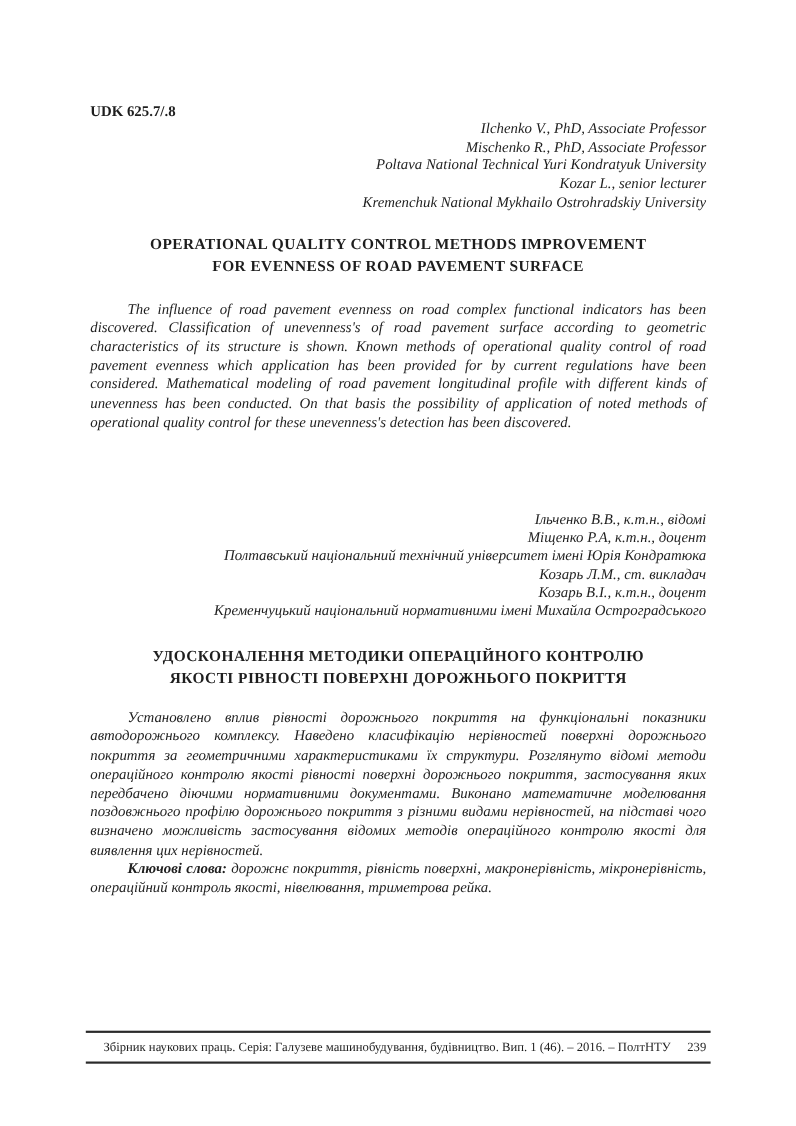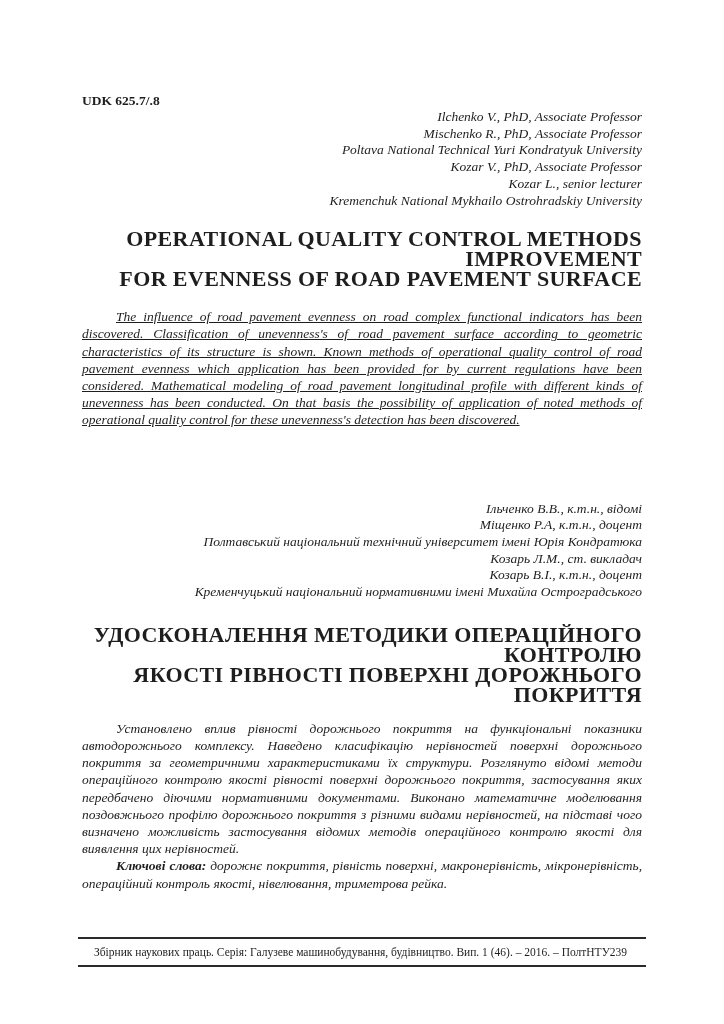--- a/index.html
+++ b/index.html
@@ -26,37 +26,37 @@
   }
   .authors {
     text-align: right;
     font-style: italic;
     font-size: 13.5px;
     line-height: 16.7px;
   }
   .authors-en { }
   .authors-uk { margin-top: 72px; }
   .paper-title {
-    text-align: right;
+    text-align: center;
     font-weight: bold;
-    font-size: 22px;
+    font-size: 14px;
     line-height: 20px;
     letter-spacing: 0.4px;
   }
   .title-en { margin-top: 20px; }
   .title-uk { margin-top: 24px; }
   .abstract {
     margin: 0;
     text-align: justify;
     font-style: italic;
     font-size: 13.5px;
     line-height: 17.2px;
     text-indent: 34px;
   }
-  .abstract-en { margin-top: 19px; text-decoration: underline; }
+  .abstract-en { margin-top: 19px; }
   .abstract-uk { margin-top: 15px; }
   .keywords {
     margin: 0;
     text-align: justify;
     font-style: italic;
     font-size: 13.5px;
     line-height: 17.2px;
     text-indent: 34px;
   }
   .kw-label { font-weight: bold; }
@@ -64,37 +64,37 @@
     position: absolute;
     left: 78px;
     right: 78px;
     top: 937px;
     border-top: 2px solid #2a2a2a;
     border-bottom: 2px solid #2a2a2a;
     padding: 5px 0;
     font-size: 11.5px;
     line-height: 16px;
     display: flex;
+    justify-content: space-between;
     align-items: baseline;
   }
   .footer-text { padding-left: 16px; }
   .footer-page { padding-right: 4px; }
 </style>
 </head>
 <body>
 
 <div class="page">
 
   <div class="udk">UDK 625.7/.8</div>
 
   <div class="authors authors-en">
     <div>Ilchenko V., PhD, Associate Professor</div>
     <div>Mischenko R., PhD, Associate Professor</div>
     <div>Poltava National Technical Yuri Kondratyuk University</div>
-    <div>Kozar V., PhD, Associate Professor</div>
     <div>Kozar L., senior lecturer</div>
     <div>Kremenchuk National Mykhailo Ostrohradskiy University</div>
   </div>
 
   <div class="paper-title title-en">
     <div>OPERATIONAL QUALITY CONTROL METHODS IMPROVEMENT</div>
     <div>FOR EVENNESS OF ROAD PAVEMENT SURFACE</div>
   </div>
 
   <p class="abstract abstract-en">The influence of road pavement evenness on road complex functional indicators has been discovered. Classification of unevenness's of road pavement surface according to geometric characteristics of its structure is shown. Known methods of operational quality control of road pavement evenness which application has been provided for by current regulations have been considered. Mathematical modeling of road pavement longitudinal profile with different kinds of unevenness has been conducted. On that basis the possibility of application of noted methods of operational quality control for these unevenness's detection has been discovered.</p>

